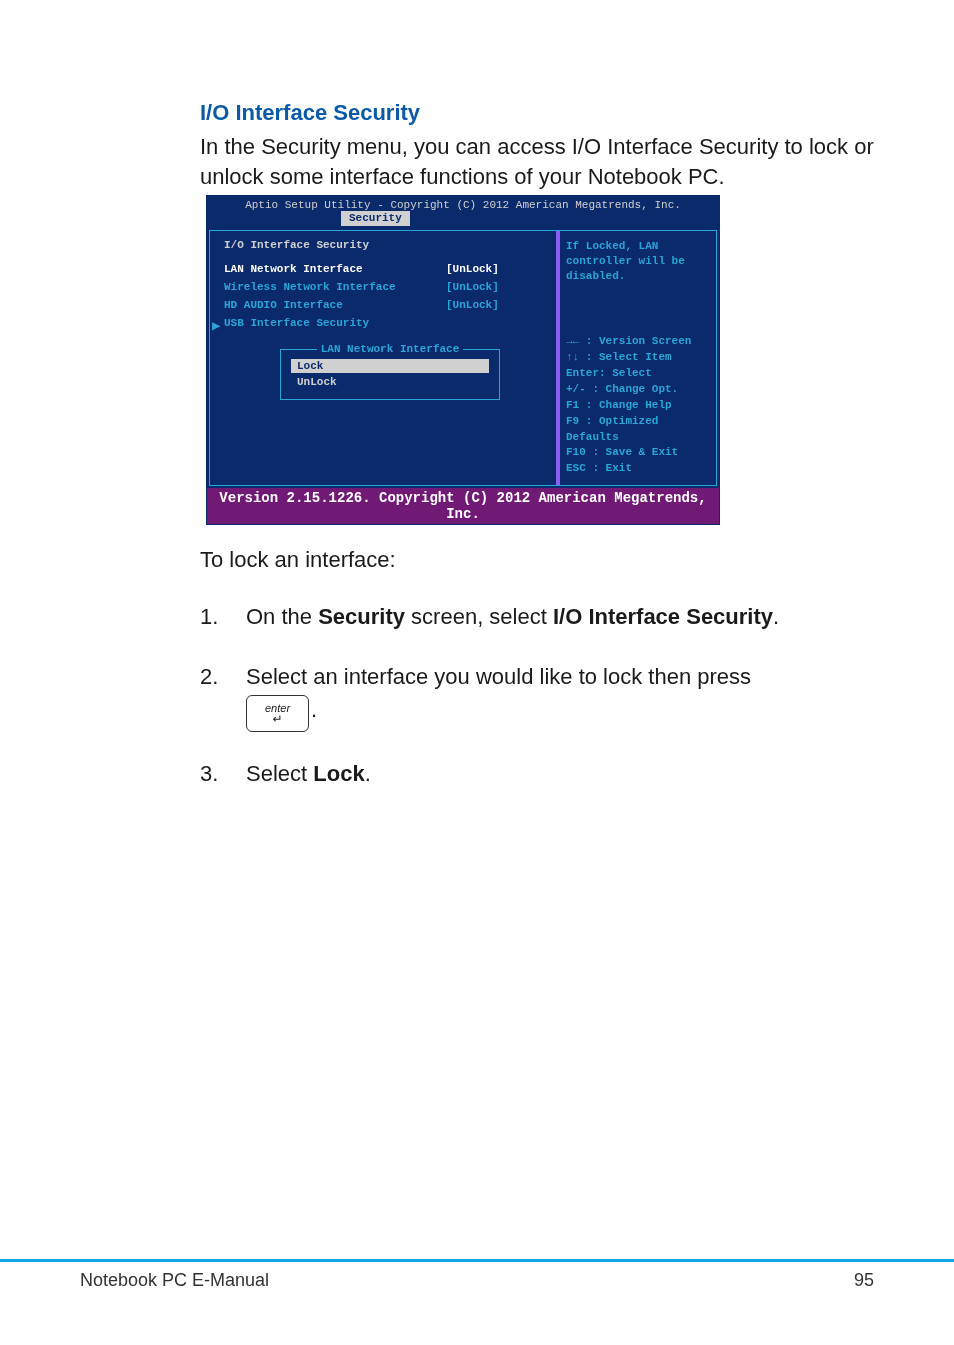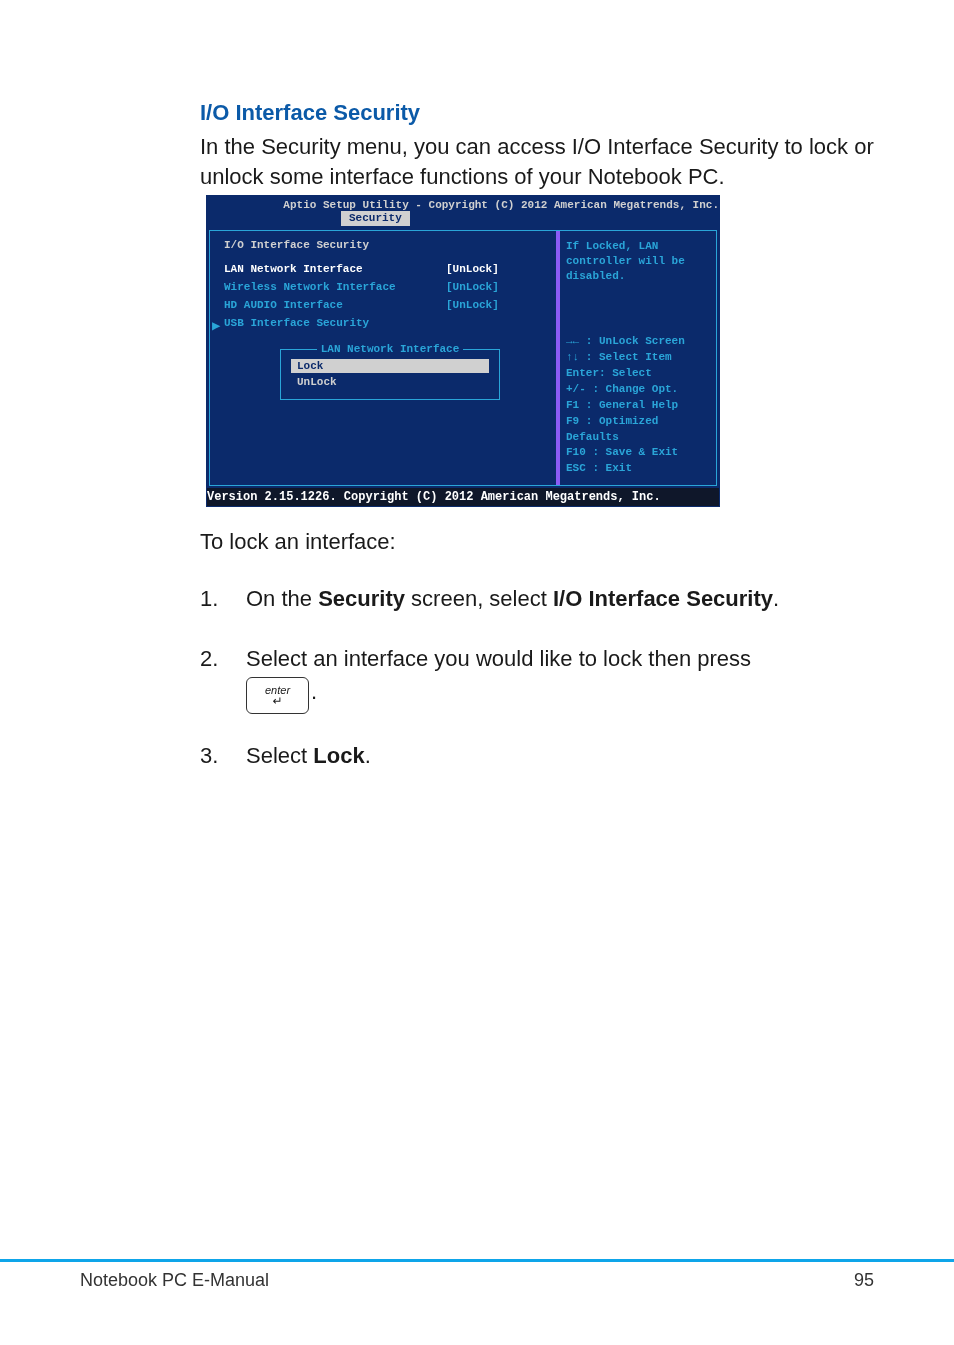--- a/index.html
+++ b/index.html
@@ -29,23 +29,23 @@
     margin-left: 6px;
     width: 514px;
     background: #0b2a6b;
     border: 1px solid #0b2a6b;
     color: #dcdcdc;
     font-family: "Courier New", monospace;
   }
   .bios-titlebar {
     background: #0b2a6b;
     color: #d0d0d0;
-    text-align: right;
-    font-size: 11px;
-    font-weight: bold;
+    text-align: center;
+    font-size: 11px;
+    font-weight: normal;
     padding: 3px 0 1px;
   }
   .bios-tabrow {
     height: 16px;
     background: #0b2a6b;
     position: relative;
   }
   .bios-tab {
     position: absolute;
     left: 134px;
@@ -119,24 +119,25 @@
     padding: 1px 6px;
     margin-bottom: 2px;
   }
   .popup-item.selected {
     background: #d0d0d0;
     color: #0b2a6b;
   }
   .help-top { color: #2aa5d8; margin-bottom: 50px; line-height: 1.35; }
   .help-keys { color: #2aa5d8; line-height: 1.45; }
   .bios-footer {
-    background: #0f172a;
+    background: #701a75;
     color: #fff;
-    font-size: 12px;
-    font-weight: bold;
+    font-size: 14px;
+    font-weight: bold;
+    text-align: center;
     padding: 2px 0;
   }
   .after-bios {
     margin-top: 22px;
     font-size: 22px;
   }
   .num-list {
     margin-top: 28px;
     list-style: none;
   }
@@ -221,25 +222,25 @@
             <div class="popup-item selected">Lock</div>
             <div class="popup-item">UnLock</div>
           </div>
         </div>
         <div style="height:110px;"></div>
       </div>
 
       <div class="bios-right">
         <div class="help-top">If Locked, LAN controller will be disabled.</div>
         <div class="help-keys">
-          <div>→←  : UnLock Screen</div>
+          <div>→←  : Version Screen</div>
           <div>↑↓  : Select Item</div>
           <div>Enter: Select</div>
           <div>+/-  : Change Opt.</div>
-          <div>F1   : General Help</div>
+          <div>F1   : Change Help</div>
           <div>F9   : Optimized Defaults</div>
           <div>F10  : Save &amp; Exit</div>
           <div>ESC  : Exit</div>
         </div>
       </div>
     </div>
     <div class="bios-footer">Version 2.15.1226. Copyright (C) 2012 American Megatrends, Inc.</div>
   </div>
 
   <div class="after-bios">To lock an interface:</div>

